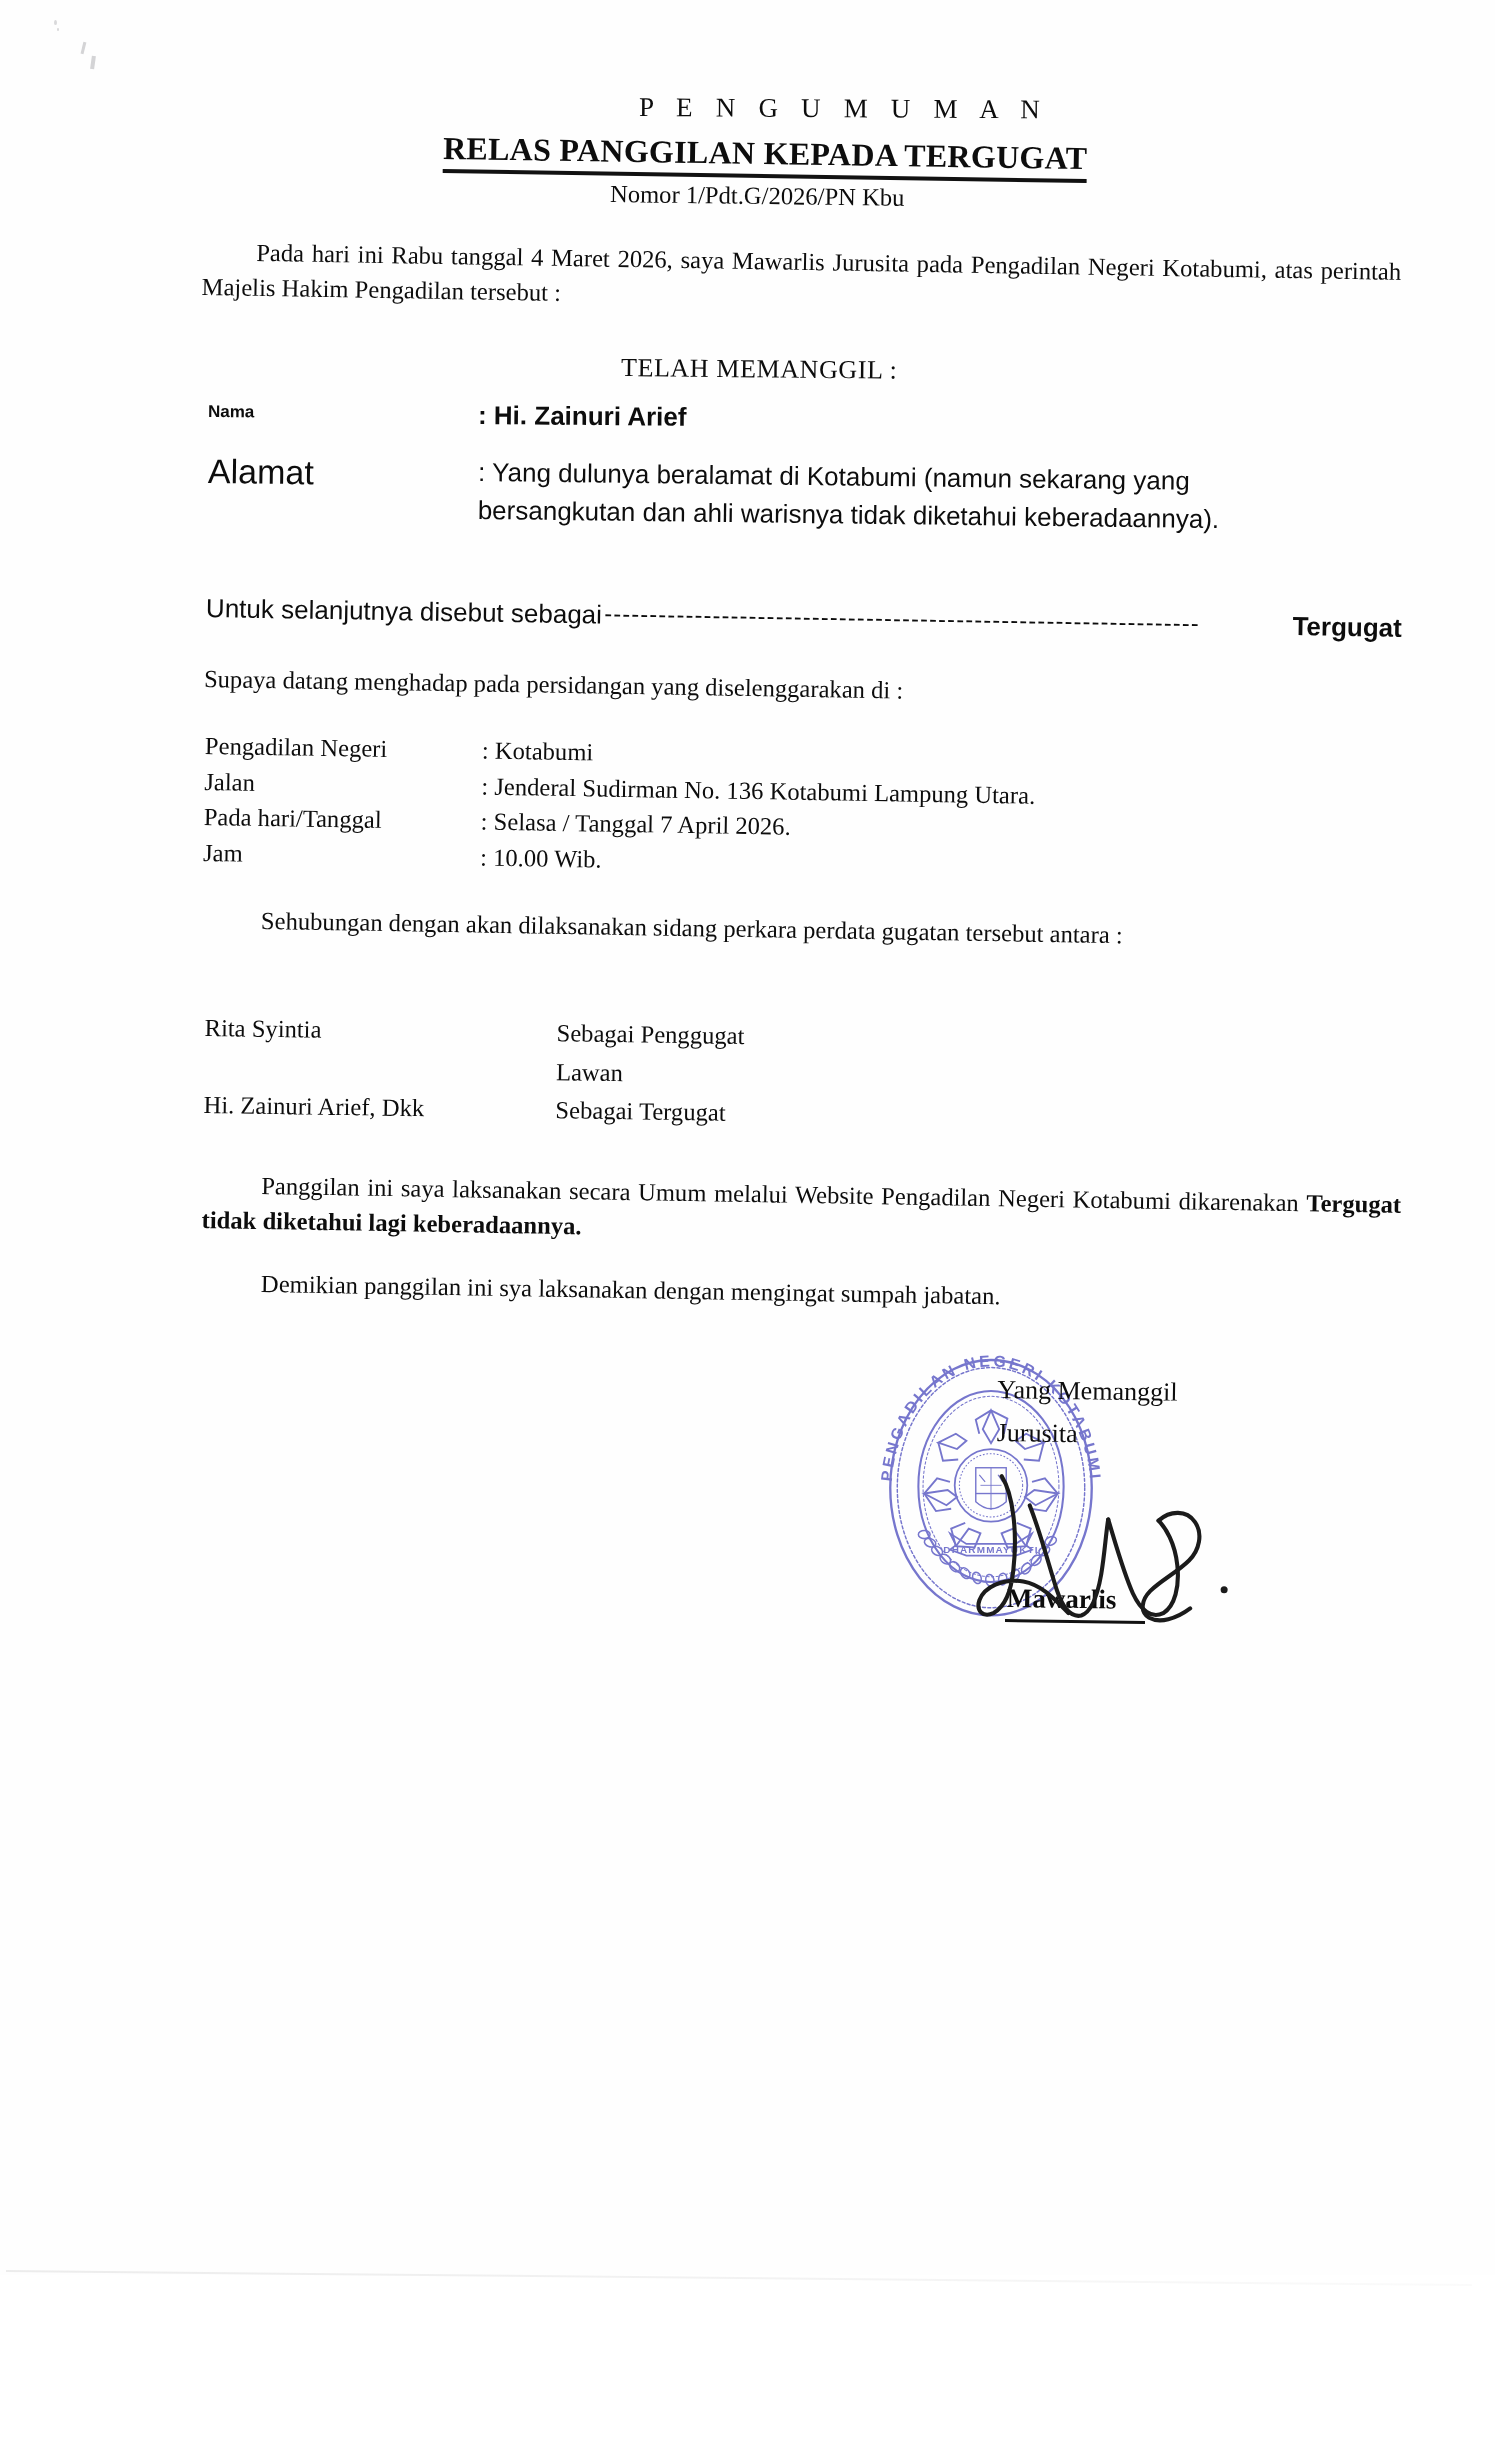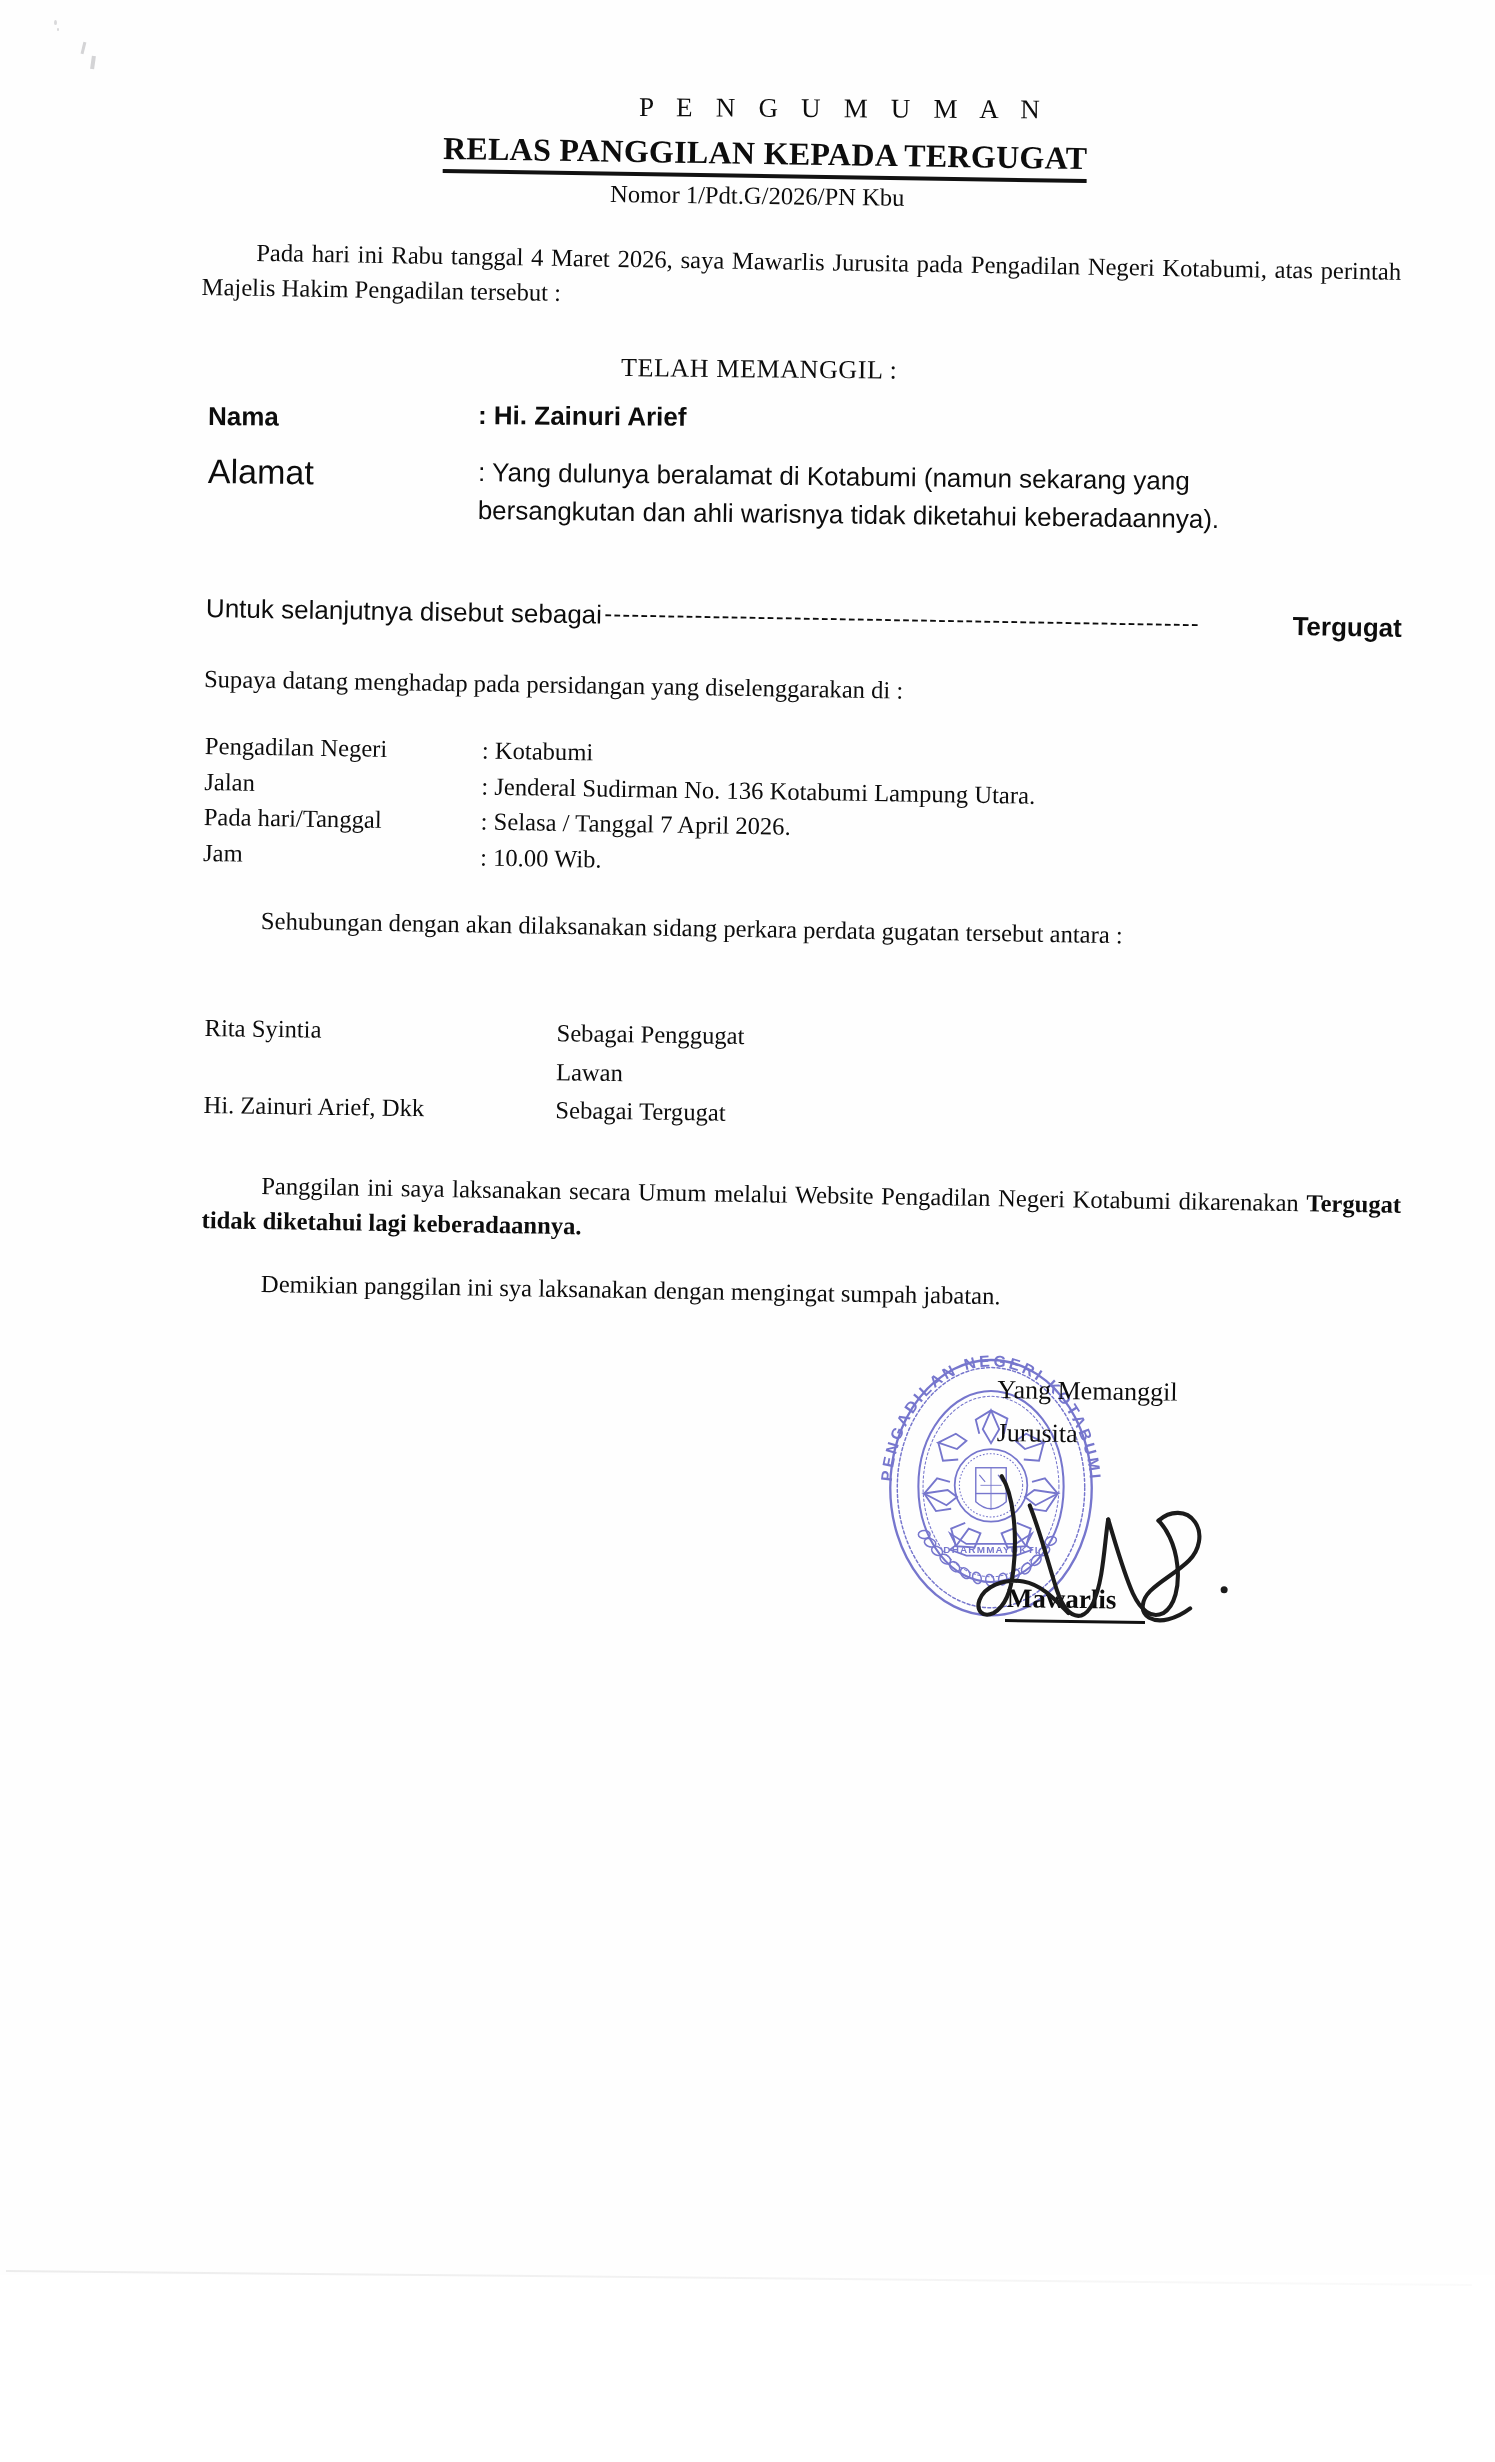--- a/index.html
+++ b/index.html
@@ -112,21 +112,21 @@
     letter-spacing: 0.6px;
     transform: rotate(0.55deg);
   }
 
   
   .sans {
     font-family: "Liberation Sans", "DejaVu Sans", sans-serif;
   }
   .lbl-nama {
     left: 208px; top: 403px;
-    font-size: 26px;
+    font-size: 17px;
     font-weight: bold;
     transform: rotate(0.5deg);
   }
   .val-nama {
     left: 478px; top: 402px;
     font-size: 26px;
     font-weight: bold;
     transform: rotate(0.5deg);
   }
   .lbl-alamat {

